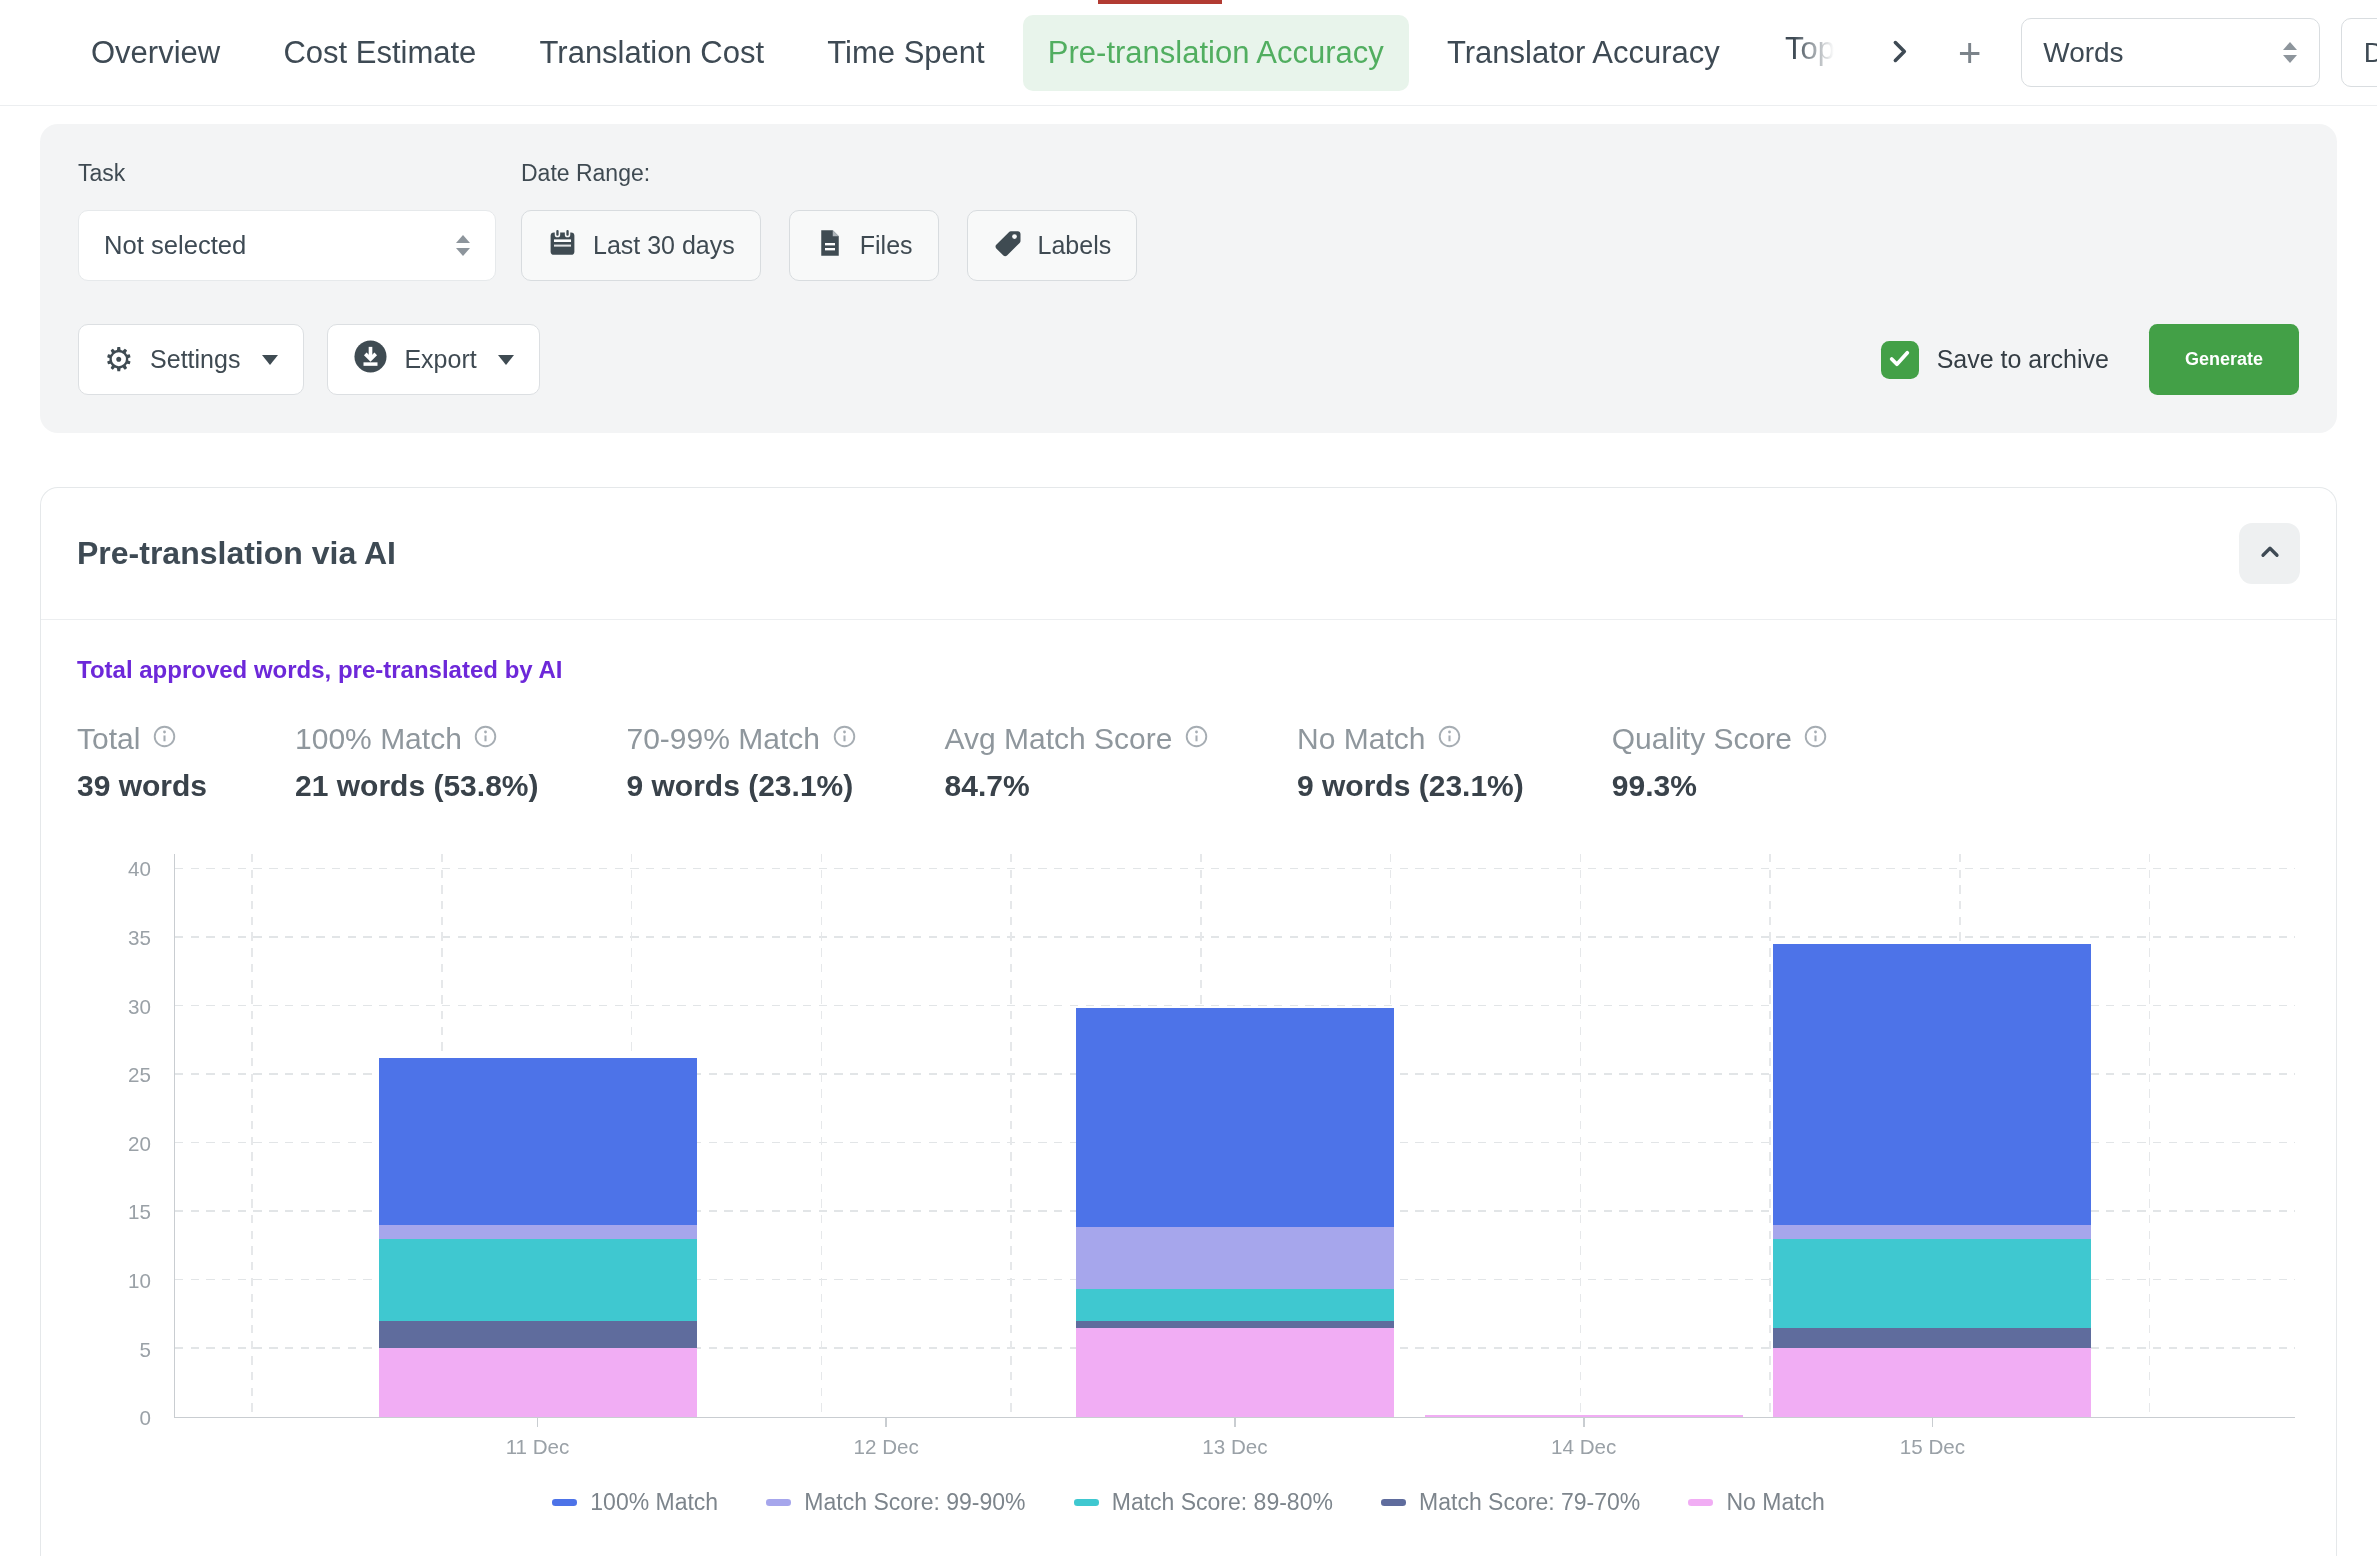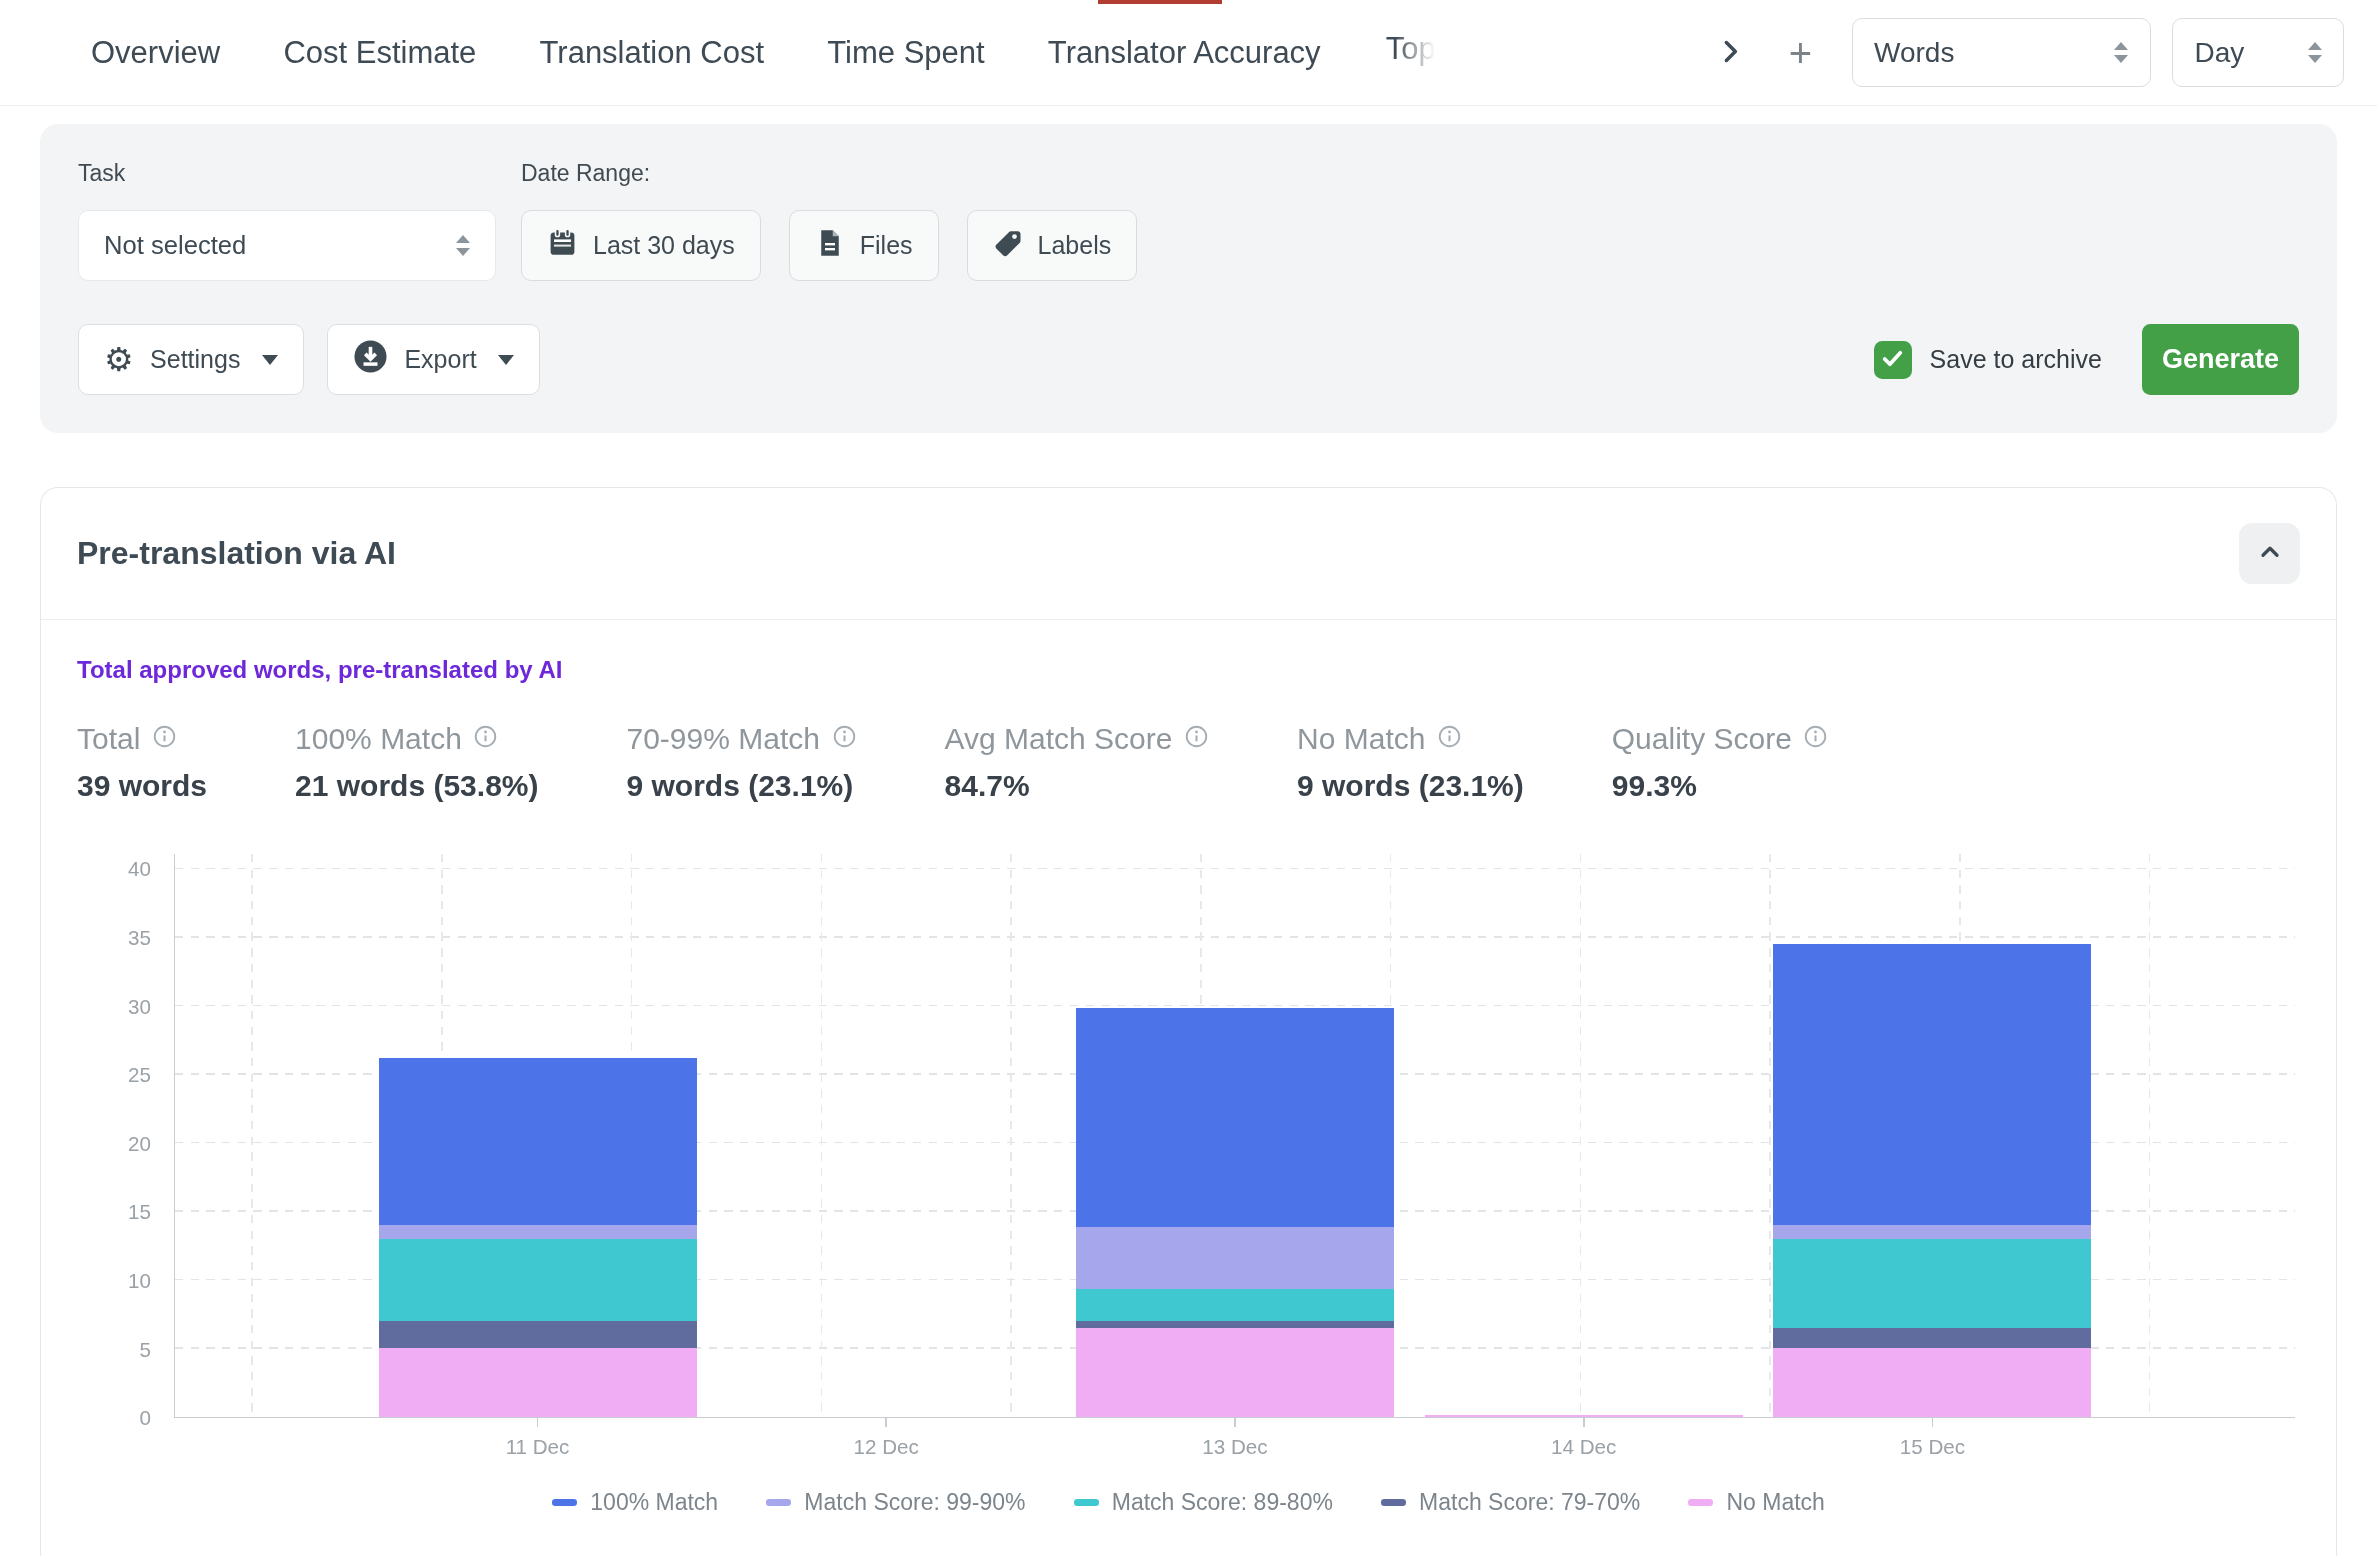--- a/index.html
+++ b/index.html
@@ -52,22 +52,22 @@
   .drop-btn { height:71px; display:inline-flex; align-items:center; gap:16.5px; padding:0 25px;
     background:#fff; border:1.7px solid #dcdfe2; border-radius:10px; cursor:pointer;
     font-family:inherit; font-size:25px; font-weight:500; color:#3f4a52; margin-right:23px; }
   .caret { width:0; height:0; border-left:8.3px solid transparent; border-right:8.3px solid transparent;
     border-top:10px solid #3f4b52; margin-left:5px; }
   .gear-glyph { font-family:"DejaVu Sans", sans-serif; font-size:33px; line-height:1; color:#3f4b52; }
   .spacer { flex:1; }
   .checkbox { width:38px; height:38px; border-radius:8.3px; background:var(--green);
     display:flex; align-items:center; justify-content:center; cursor:pointer; flex:none; }
   .save-label { font-size:25px; color:#343d44; margin:0 40px 0 18px; cursor:pointer; }
-  .generate-btn { height:71px; padding:0 20px; background:var(--green); color:#fff;
-    border:none; border-radius:8.3px; font-family:inherit; font-size:27px; font-weight:700; cursor:pointer; }
+  .generate-btn { height:71px; padding:0 36px; background:var(--green); color:#fff;
+    border:none; border-radius:8.3px; font-family:inherit; font-size:18px; font-weight:700; cursor:pointer; }
 
   
   .card { margin:54px 40px 0; border:1.7px solid #e5e8ea; border-bottom:none;
     border-radius:18px 18px 0 0; min-height:1090px; background:#fff; }
   .card-header { display:flex; align-items:center; justify-content:space-between; padding:35px 36px; }
   .card-title { font-size:32px; font-weight:700; color:#3e4a54; }
   .collapse-btn { width:61px; height:61px; background:#eef0f1; border:none; border-radius:13.2px;
     display:flex; align-items:center; justify-content:center; cursor:pointer; }
   .card-divider { border:none; border-top:1.7px solid #eceef0; }
   .card-body { padding:36px 36px 0; }
@@ -101,20 +101,21 @@
 <body>
 
 <div class="loading-bar"></div>
 
 <header class="tabs-row">
   <nav class="tabs-nav">
       <button class="tab"><span>Overview</span></button>
       <button class="tab"><span>Cost Estimate</span></button>
       <button class="tab"><span>Translation Cost</span></button>
       <button class="tab"><span>Time Spent</span></button>
+      <button class="tab active"><span>Pre-translation Accuracy</span></button>
       <button class="tab"><span>Translator Accuracy</span></button>
       <button class="tab truncated"><span>Top</span></button>
     </nav>
   <div class="tabs-right">
     <button class="icon-btn">
       <span>
         <svg width="33" height="33" viewBox="0 0 24 24" fill="none" stroke="#3e4a54" stroke-width="2.6" stroke-linecap="round" stroke-linejoin="round">
             <path d="M9 5.5 15.5 12 9 18.5"></path>
           </svg>
       </span>

